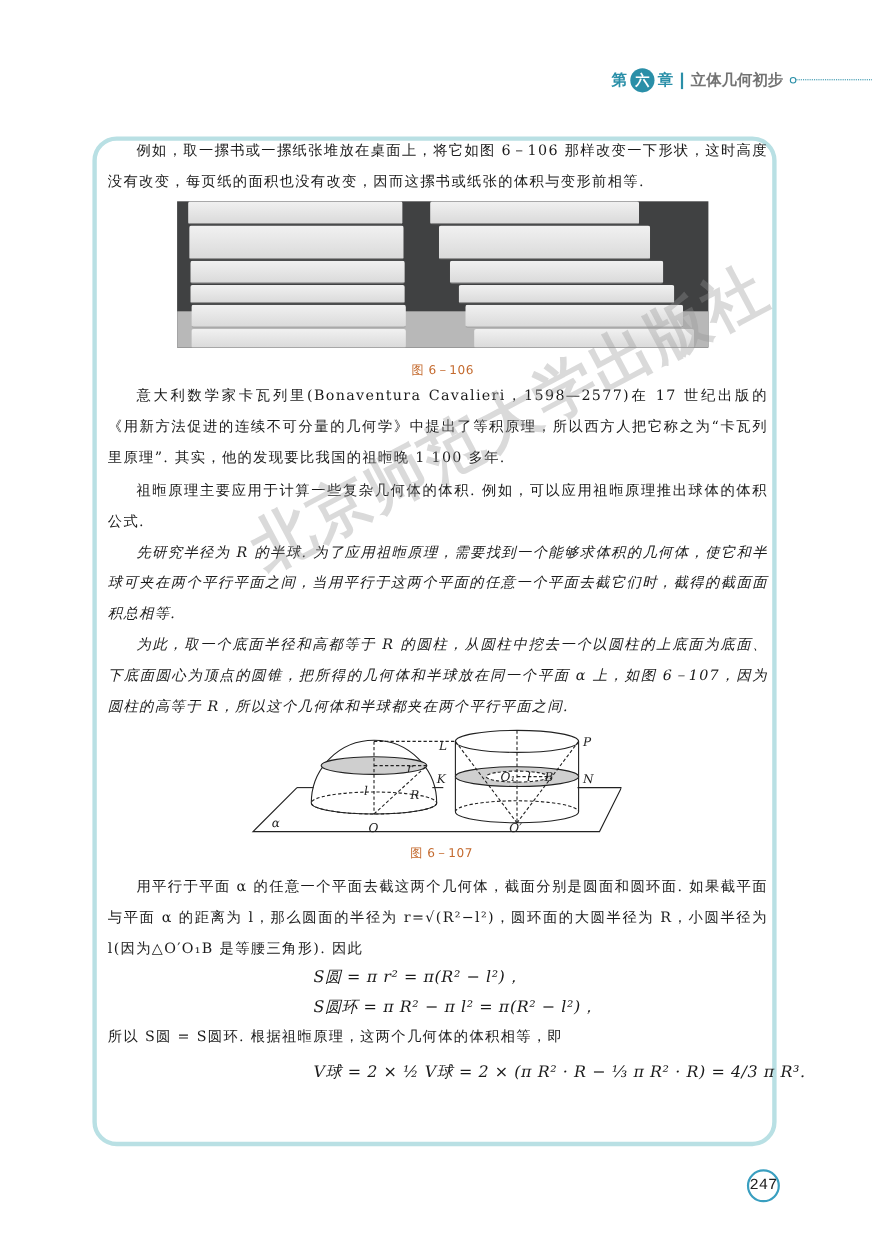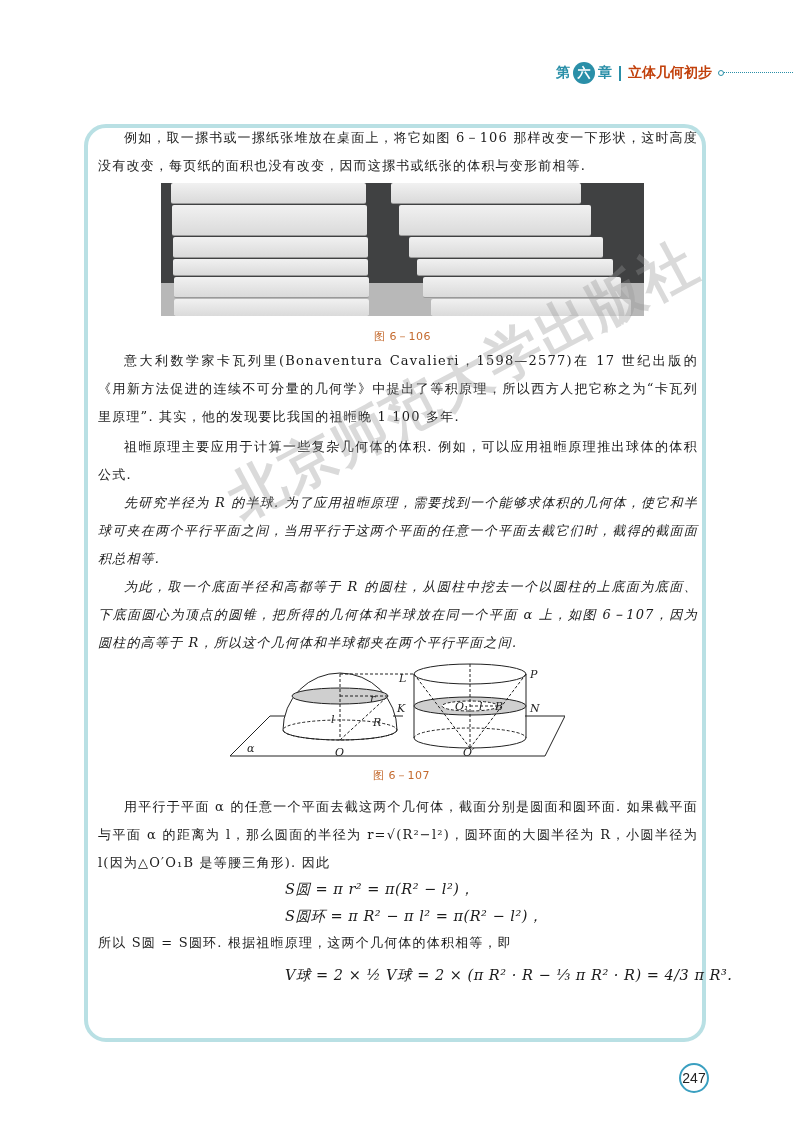--- a/index.html
+++ b/index.html
@@ -3,37 +3,37 @@
 <meta charset="utf-8">
 <style>
   html, body { margin:0; padding:0; }
   body { width:793px; height:1123px; background:#ffffff; position:relative; overflow:hidden;
          font-family:"DejaVu Serif","Liberation Serif",serif; color:#1a1a1a; }
   .header { position:absolute; top:62px; left:556px; height:22px; display:flex; align-items:center; }
   .ch-pre, .ch-post { color:#2a8fa8; font-family:"DejaVu Sans",sans-serif; font-weight:bold; font-size:14px; }
   .ch-num { width:22px; height:22px; border-radius:50%; background:#2a8fa8; color:#fff; display:flex; align-items:center;
             justify-content:center; font-family:"DejaVu Sans",sans-serif; font-weight:bold; font-size:13px; margin:0 3px; }
   .sep { width:2px; height:15px; background:#2a8fa8; margin:0 7px; }
-  .ch-title { font-family:"DejaVu Sans",sans-serif; font-weight:bold; font-size:14px; color:#c2410c; }
+  .ch-title { font-family:"DejaVu Sans",sans-serif; font-weight:bold; font-size:14px; color:#737373; }
   .dotline { position:absolute; top:72px; left:722px; width:71px; height:1px; border-top:1px dotted #2a8fa8; }
   .dotline::before { content:""; position:absolute; left:-4px; top:-3px; width:4px; height:4px; border:1px solid #2a8fa8; border-radius:50%; background:#fff; }
   .frame { position:absolute; left:84px; top:124px; width:622px; height:918px; border:4px solid #b9e0e4; border-radius:22px; box-sizing:border-box; }
   .p { position:absolute; left:98px; width:600px; font-size:13px; line-height:28px; letter-spacing:1.2px; text-align:justify; }
   .indent { text-indent:2em; }
   .photo { position:absolute; left:161px; top:183px; width:483px; height:133px; background:#404142; overflow:hidden; }
   .stack { position:absolute; }
   .book { position:absolute; height:20px; background:linear-gradient(#f1f1f1,#dadada); border-bottom:1px solid #999; border-radius:2px; }
   .table { position:absolute; left:0; top:100px; width:483px; height:33px; background:#b8b8b8; }
   .cap { position:absolute; font-family:"DejaVu Sans",sans-serif; font-size:11px; color:#c46a2e; letter-spacing:0.5px; }
   .it { font-style:italic; }
   .formula { position:absolute; font-size:14.5px; line-height:26px; letter-spacing:0.5px; }
   .watermark { position:absolute; left:215px; top:470px; font-family:"DejaVu Sans",sans-serif; font-weight:bold; font-size:56px;
                color:rgba(150,150,150,0.35); transform:rotate(-28deg); transform-origin:left top; white-space:nowrap; letter-spacing:2px; pointer-events:none; }
   .pagenum { position:absolute; left:679px; top:1063px; width:30px; height:30px; border-radius:50%; border:2px double #3a9fc0;
-             display:flex; align-items:center; justify-content:center; font-family:Liberation Sans, sans-serif; font-size:14px; color:#222; box-sizing:border-box; }
+             display:flex; align-items:center; justify-content:center; font-family:Liberation Mono, monospace; font-size:14px; color:#222; box-sizing:border-box; }
 </style>
 </head>
 <body>
 
 <div class="header">
   <span class="ch-pre">第</span>
   <span class="ch-num">六</span>
   <span class="ch-post">章</span>
   <span class="sep"></span>
   <span class="ch-title">立体几何初步</span>

